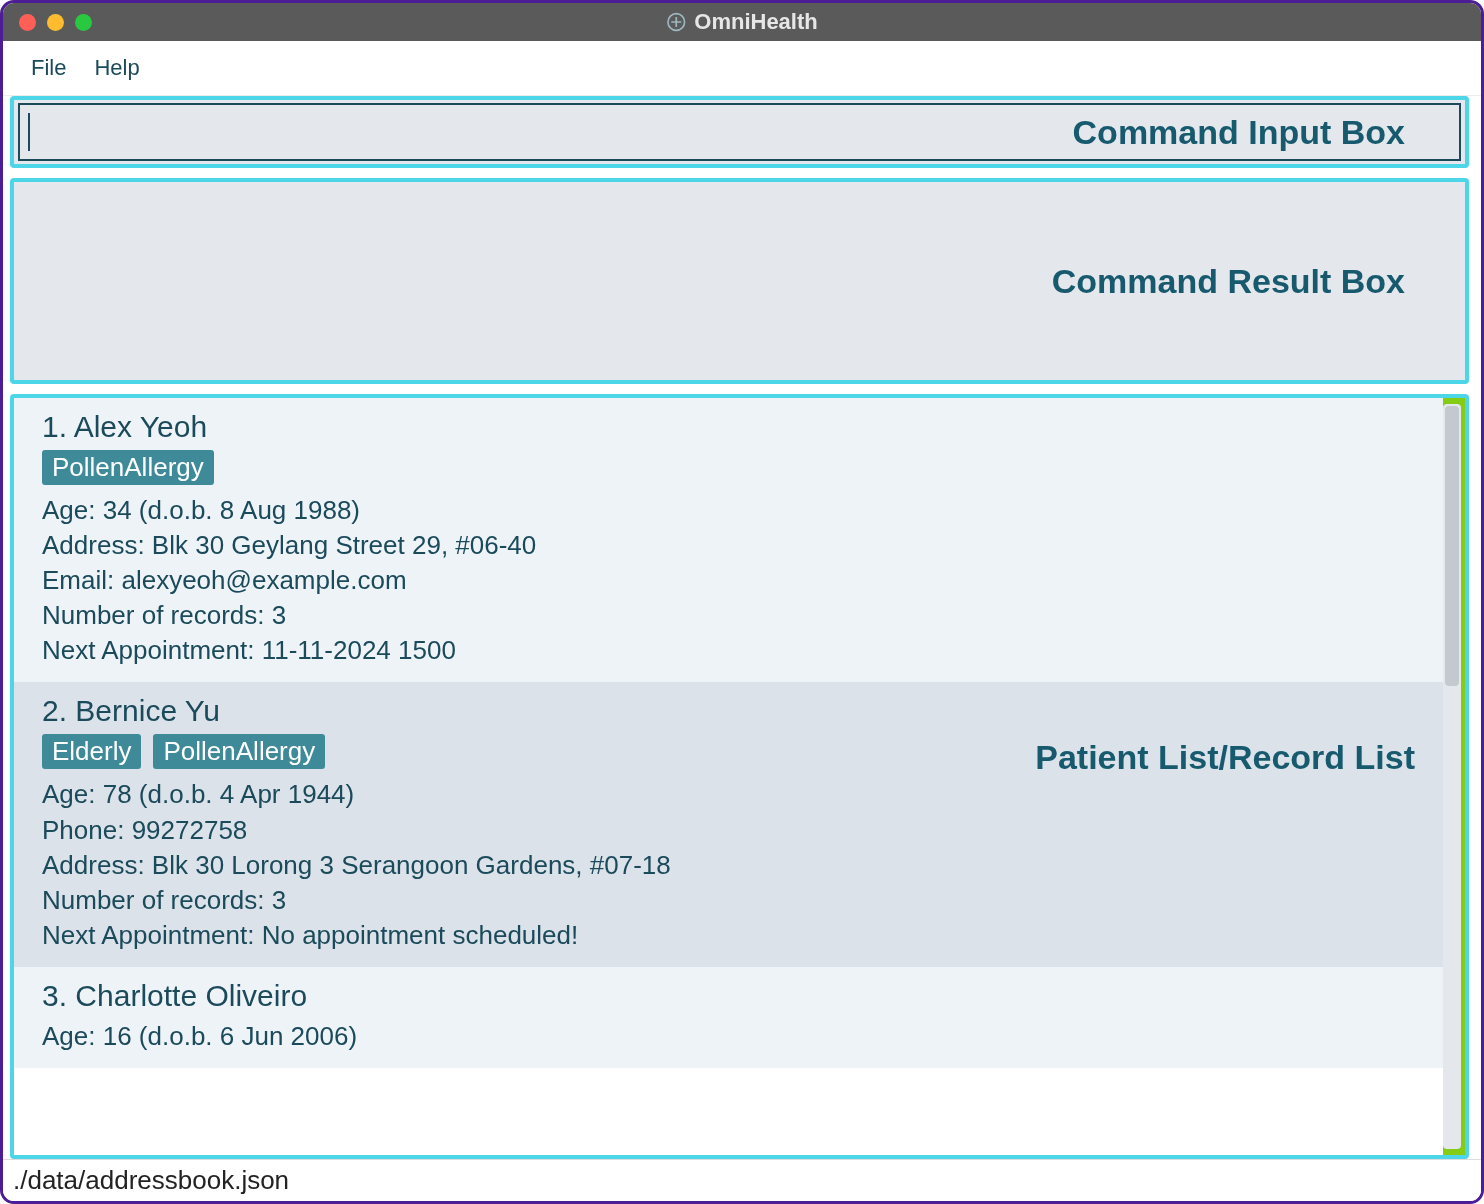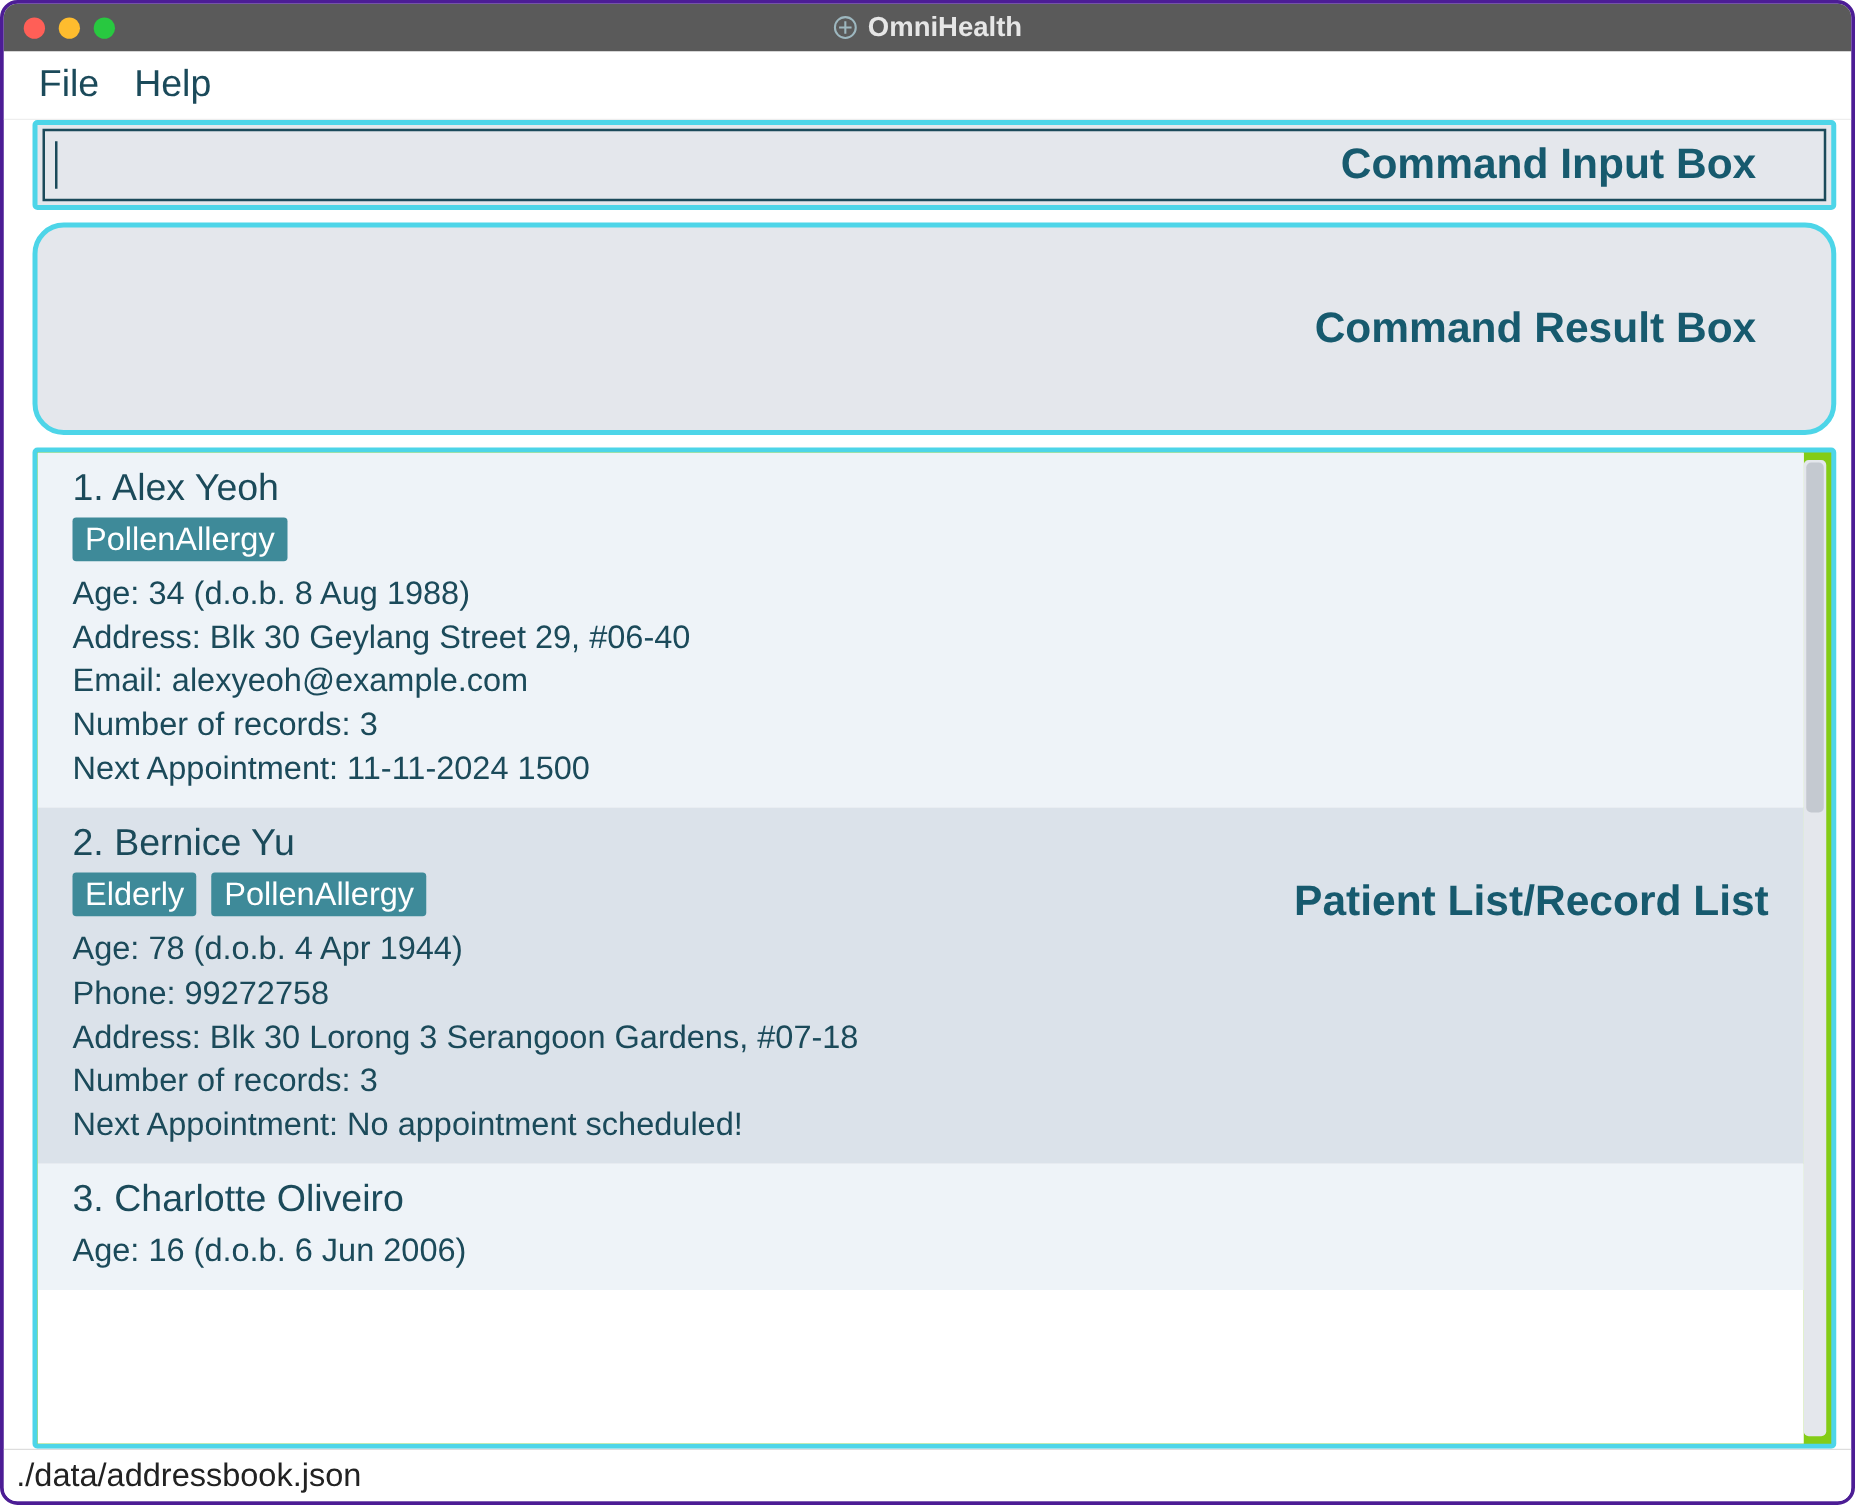--- a/index.html
+++ b/index.html
@@ -7,28 +7,28 @@
   .window { width: 1484px; height: 1204px; border: 3px solid #4c1d95; border-radius: 14px; overflow: hidden; display: flex; flex-direction: column; background: #fff; }
   .titlebar { height: 38px; background: #5a5a5a; display: flex; align-items: center; position: relative; }
   .traffic { display: flex; gap: 11px; margin-left: 16px; }
   .dot { width: 17px; height: 17px; border-radius: 50%; }
   .dot.red { background: #ff5f57; }
   .dot.yellow { background: #febc2e; }
   .dot.green { background: #28c840; }
   .titlebar-title { position: absolute; left: 50%; transform: translateX(-50%); color: #e6e6e6; font-weight: 600; font-size: 22px; display: flex; align-items: center; gap: 8px; }
   .app-icon { width: 20px; height: 20px; }
   .menubar { height: 55px; background: #fff; display: flex; align-items: center; padding-left: 28px; gap: 28px; border-bottom: 1px solid #eee; }
-  .menu-item { font-size: 30px; color: #1b4a5a; cursor: pointer; }
-  .content { flex: 1; display: flex; flex-direction: column; padding: 0 12px 0 23px; gap: 10px; overflow: hidden; }
+  .menu-item { font-size: 22px; color: #1b4a5a; cursor: pointer; }
+  .content { flex: 1; display: flex; flex-direction: column; padding: 0 12px 0 7px; gap: 10px; overflow: hidden; }
   .box { border: 4px solid #4dd5e8; border-radius: 4px; position: relative; }
   .command-input-box { height: 72px; background: #e4e7ec; display: flex; align-items: center; }
   .command-input-inner { flex: 1; height: 58px; margin: 4px; background: #e4e7ec; border: 2px solid #1b4a5a; display: flex; align-items: center; padding-left: 8px; }
   .cursor { width: 2px; height: 38px; background: #1b4a5a; }
   .overlay-label { position: absolute; right: 60px; top: 50%; transform: translateY(-50%); font-size: 34px; font-weight: 600; color: #175a6e; pointer-events: none; }
-  .command-result-box { height: 170px; background: #e4e7ec; border-radius: 25px; }
+  .command-result-box { height: 206px; background: #e4e7ec; }
   .command-result-box .overlay-label { right: 60px; }
   .patient-list-box { flex: 1; background: #84cc16; display: flex; overflow: hidden; }
   .patient-list-box .overlay-label { right: 50px; top: 340px; transform: none; }
   .patient-scroll { flex: 1; overflow-y: hidden; background: #fff; }
   .scrollbar-track { width: 18px; background: #e4e7ec; margin: 6px 4px 6px 0; border-radius: 4px; position: relative; }
   .scrollbar-thumb { position: absolute; top: 2px; left: 2px; right: 2px; height: 280px; background: #c4c9d0; border-radius: 4px; }
   .patient-card { padding: 12px 28px 14px 28px; color: #1b4a5a; }
   .patient-card.odd { background: #eef3f8; }
   .patient-card.even { background: #dbe2ea; }
   .patient-title { font-size: 30px; margin-bottom: 6px; }

